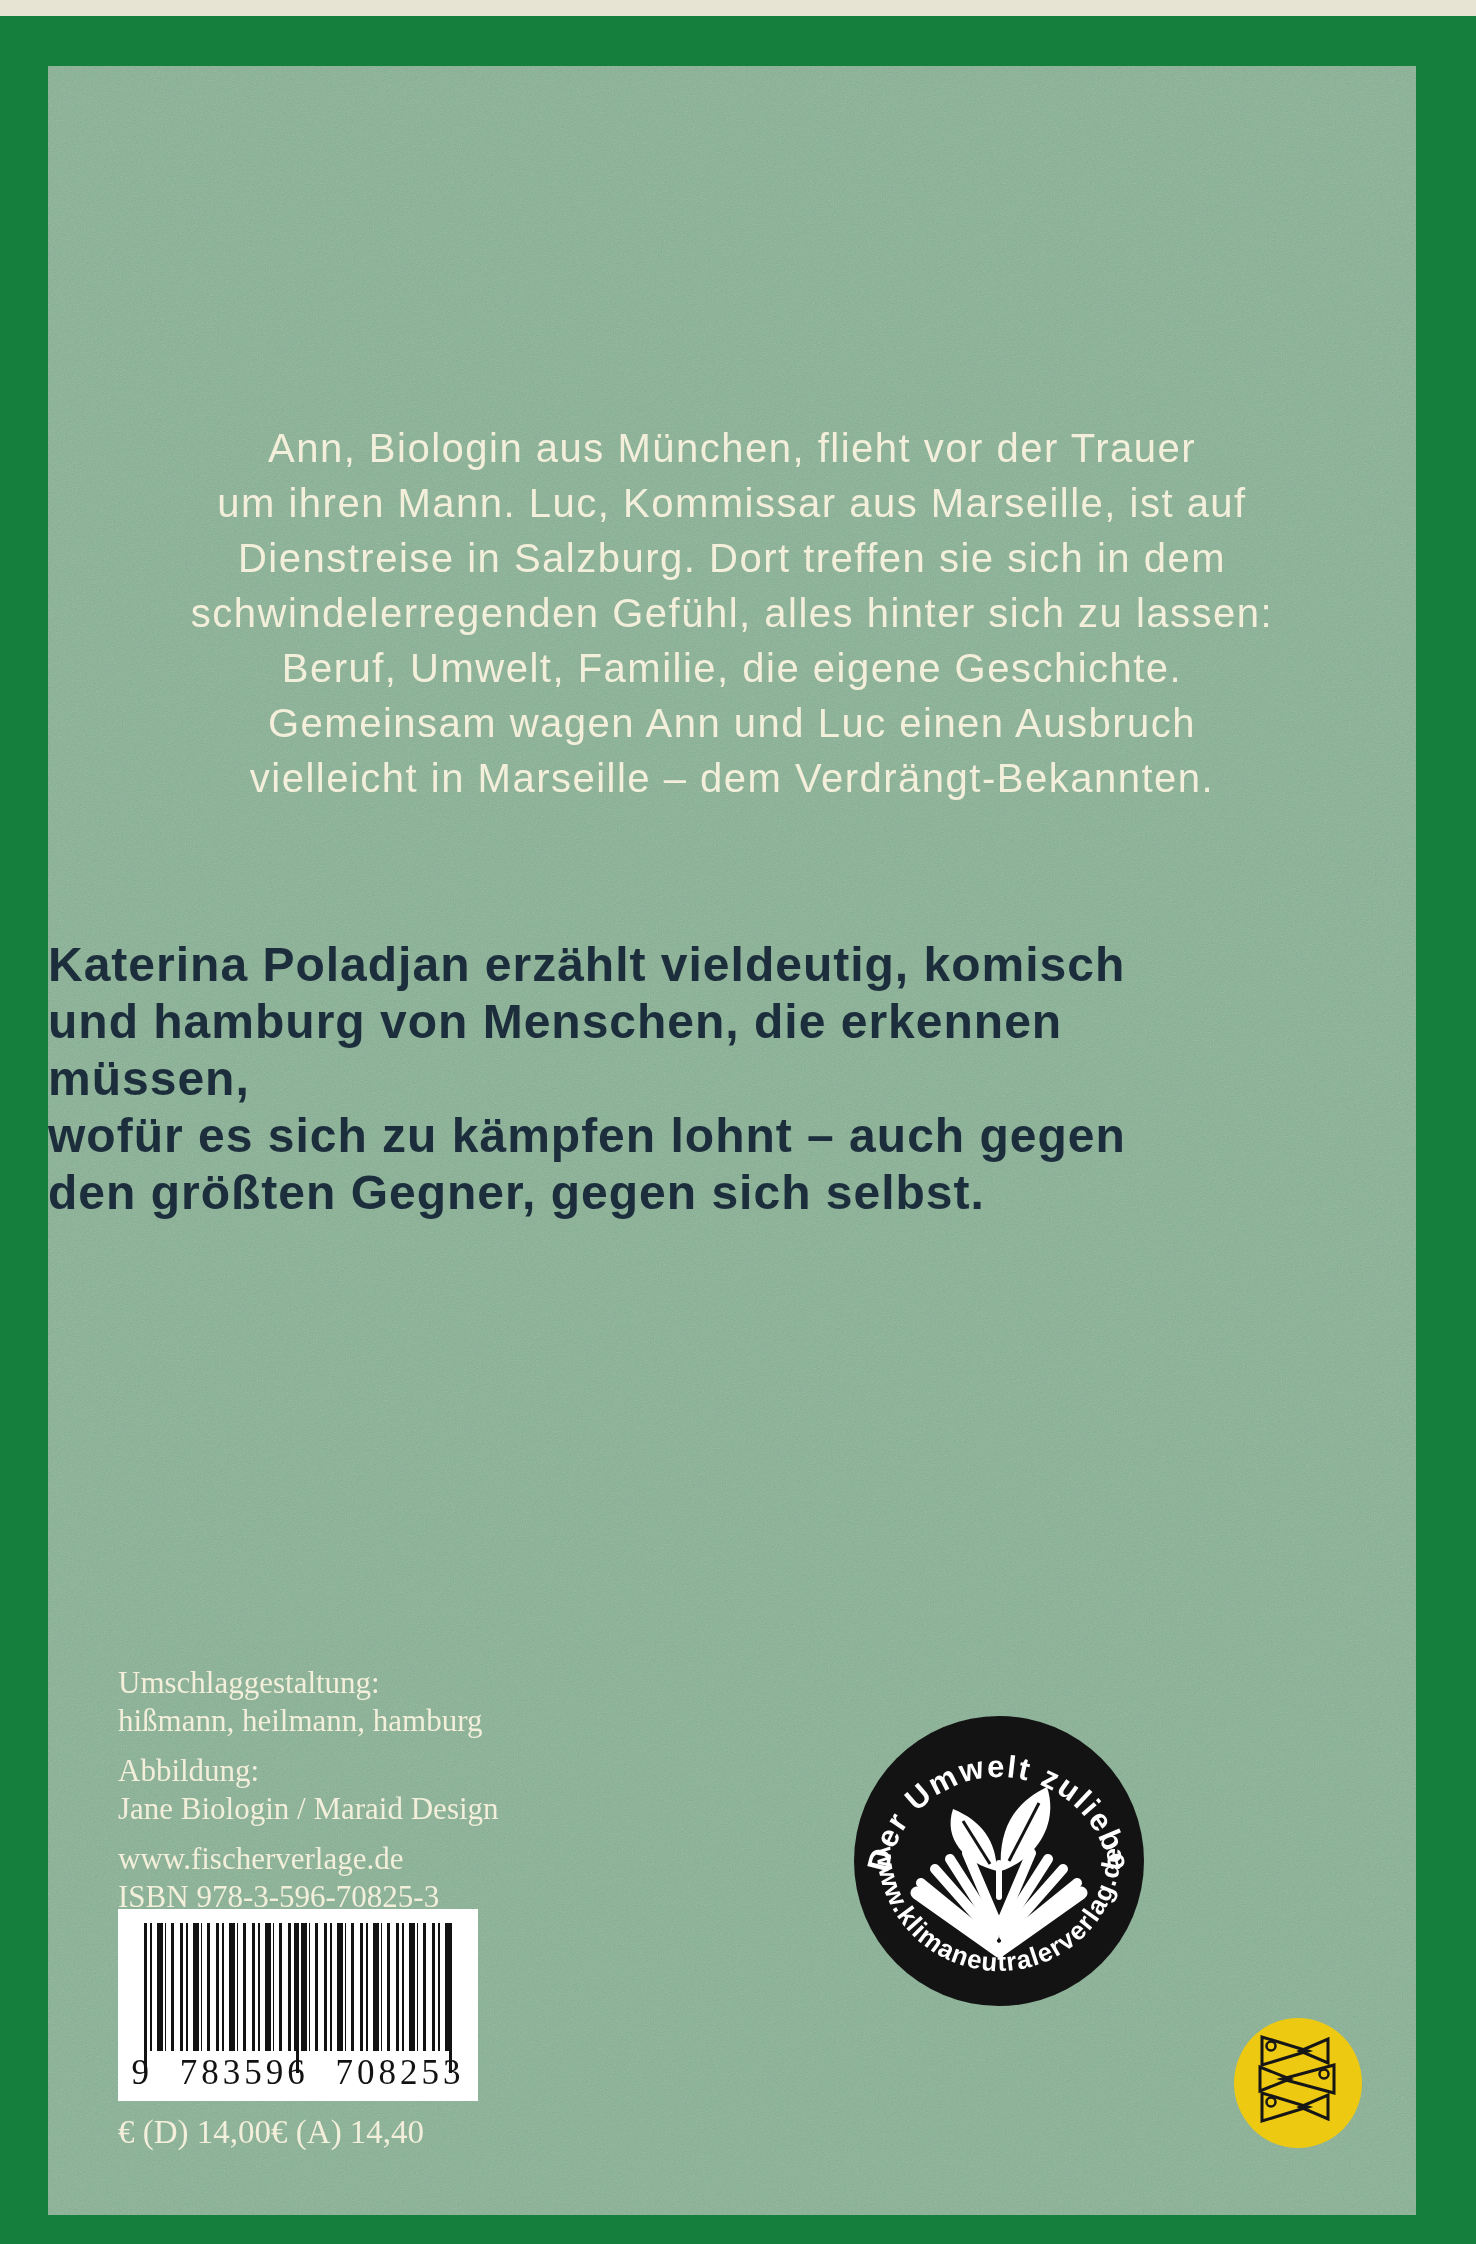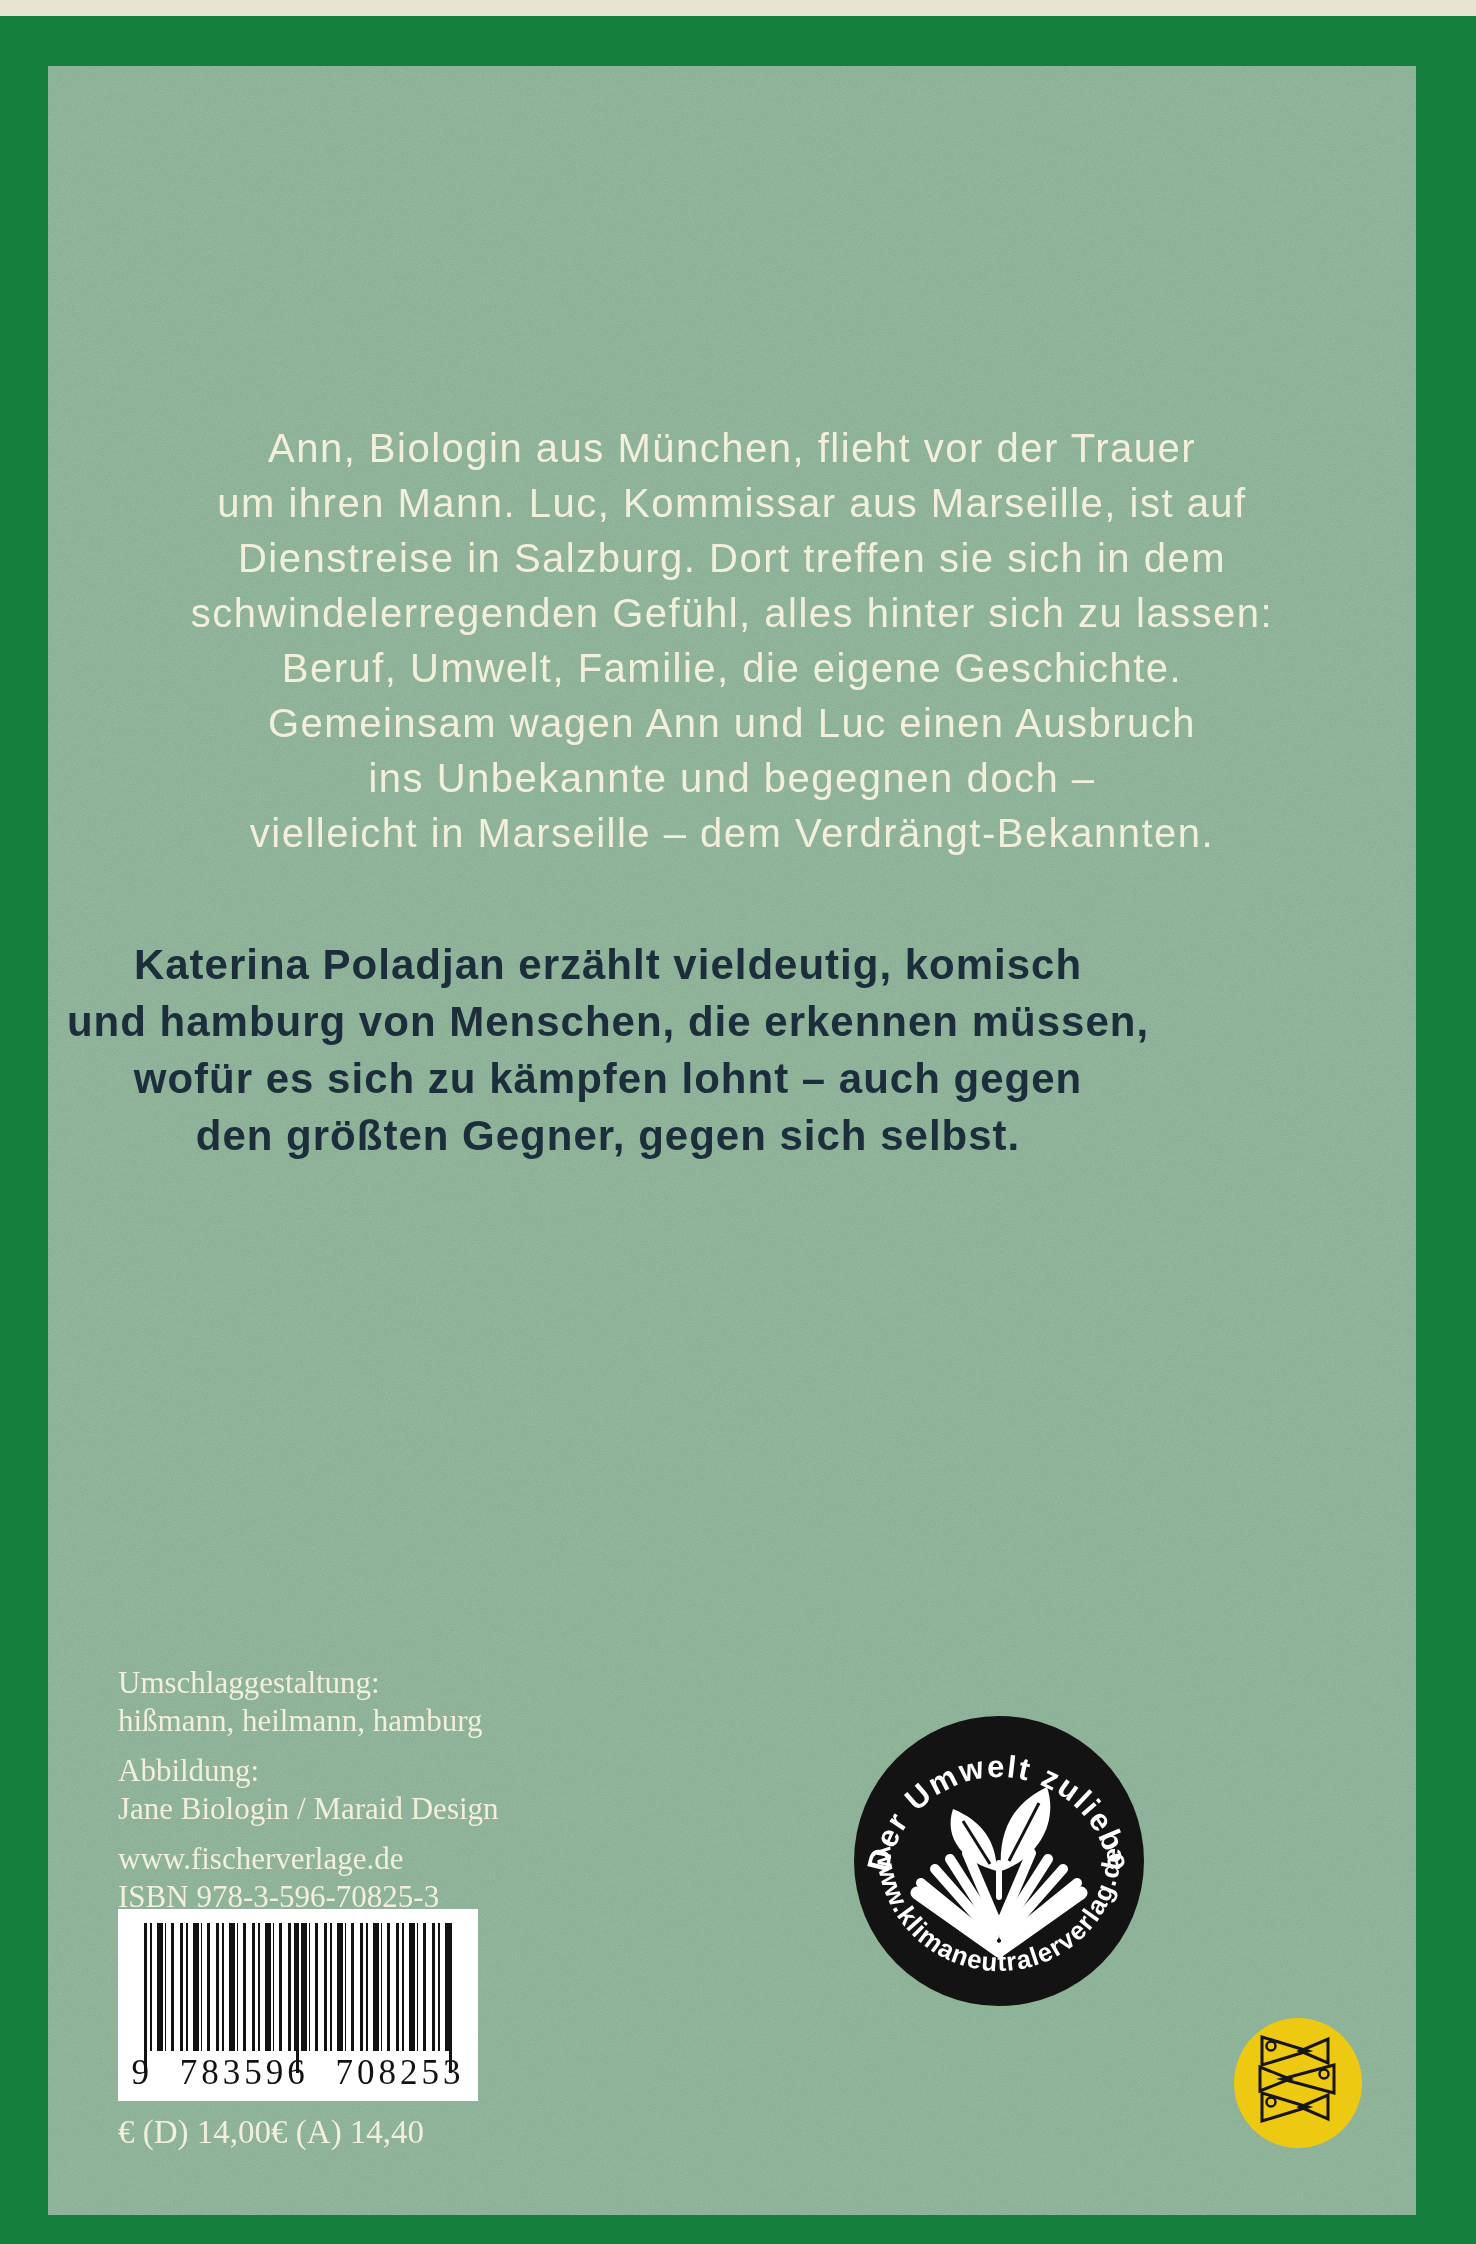--- a/index.html
+++ b/index.html
@@ -14,22 +14,22 @@
   }
   .tex{position:absolute;left:0;top:0;width:100%;height:100%;pointer-events:none;}
   .synopsis{
     position:absolute;left:0;top:355px;width:1368px;
     text-align:center;color:#f3efdb;
     font-size:40px;line-height:55px;letter-spacing:1.5px;font-weight:400;
   }
   .synopsis span{display:block;}
   .blurb{
     position:absolute;left:0;top:870px;width:1120px;
-    text-align:center;color:#1c2e3c;
-    font-size:42px;line-height:57px;letter-spacing:1px;font-weight:700;
+    text-align:left;color:#1c2e3c;
+    font-size:48px;line-height:57px;letter-spacing:1px;font-weight:700;
   }
   .blurb span{display:block;}
   .credits{
     position:absolute;left:70px;top:1598px;color:#f3efdb;
     font-family:"Liberation Serif",serif;font-size:31px;line-height:38px;
   }
   .credits .group{margin-bottom:12px;}
   .credits div{white-space:nowrap;}
   .barcode{
     position:absolute;left:70px;top:1843px;width:360px;height:192px;
@@ -75,21 +75,20 @@
       <rect width="1368" height="2149" filter="url(#grain)" opacity="0.22"></rect>
     </svg>
 
     <div class="synopsis">
       <span>Ann, Biologin aus München, flieht vor der Trauer</span>
       <span>um ihren Mann. Luc, Kommissar aus Marseille, ist auf</span>
       <span>Dienstreise in Salzburg. Dort treffen sie sich in dem</span>
       <span>schwindelerregenden Gefühl, alles hinter sich zu lassen:</span>
       <span>Beruf, Umwelt, Familie, die eigene Geschichte.</span>
       <span>Gemeinsam wagen Ann und Luc einen Ausbruch</span>
-      <span>ins Unbekannte und begegnen doch –</span>
       <span>vielleicht in Marseille – dem Verdrängt-Bekannten.</span>
     </div>
 
     <div class="blurb">
       <span>Katerina Poladjan erzählt vieldeutig, komisch</span>
       <span>und hamburg von Menschen, die erkennen müssen,</span>
       <span>wofür es sich zu kämpfen lohnt – auch gegen</span>
       <span>den größten Gegner, gegen sich selbst.</span>
     </div>
 

